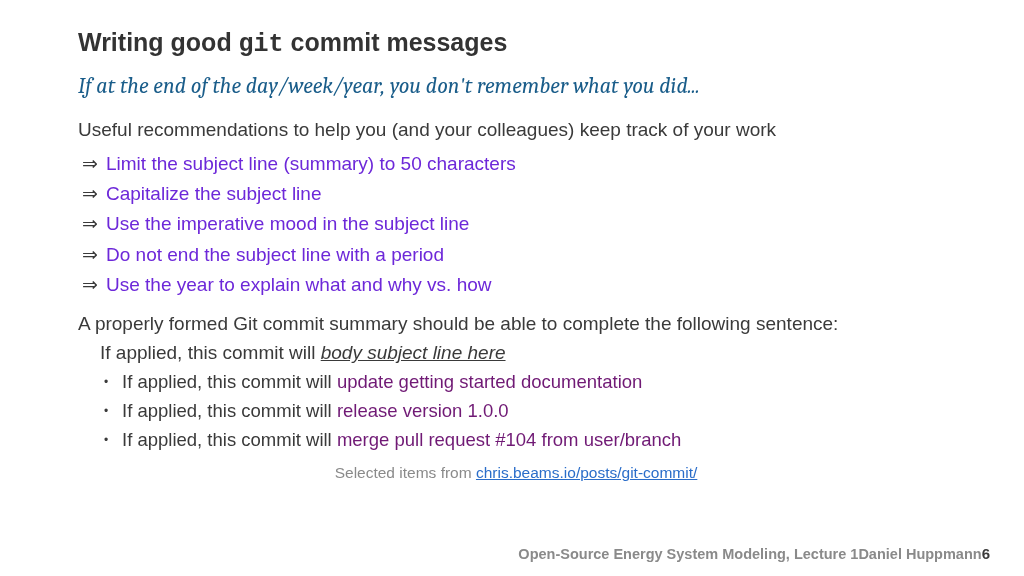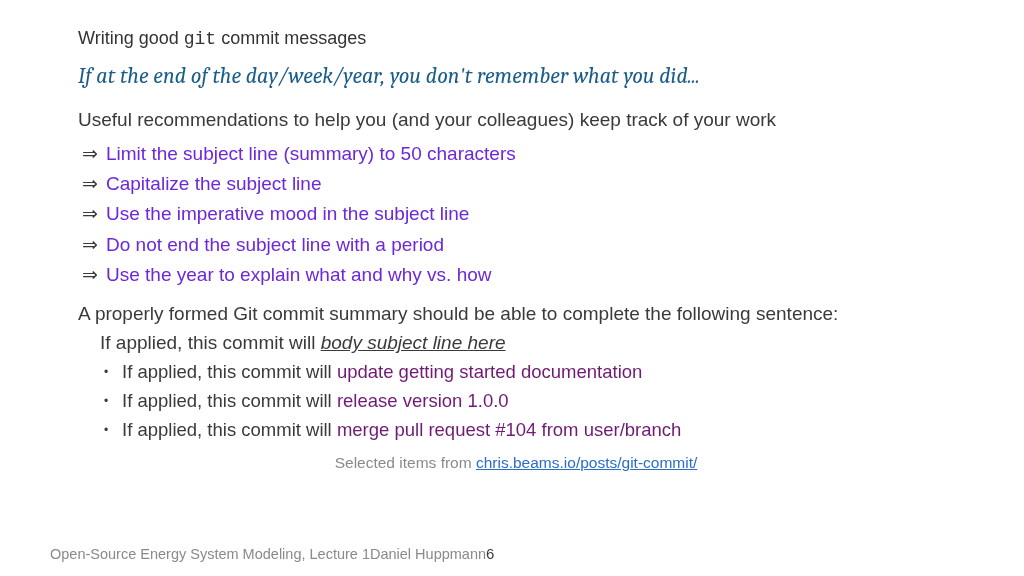--- a/index.html
+++ b/index.html
@@ -9,22 +9,22 @@
     font-family: "Segoe UI", "Helvetica Neue", Arial, sans-serif;
     background: #fff;
     color: #3a3a3a;
     position: relative;
     overflow: hidden;
   }
   .slide {
     padding: 28px 70px 0 78px;
   }
   .title {
-    font-size: 18px;
-    font-weight: 400;
+    font-size: 25px;
+    font-weight: 700;
     color: #333;
     margin-bottom: 14px;
   }
   .title .mono {
     font-family: "Courier New", Courier, monospace;
   }
   .subtitle {
     font-size: 22px;
     font-style: italic;
     color: #1a5d8a;
@@ -96,24 +96,25 @@
     color: #2a6dc9;
     text-decoration: underline;
   }
   .footer {
     position: absolute;
     bottom: 14px;
     left: 0;
     right: 0;
     padding: 0 34px 0 50px;
     display: flex;
-    justify-content: flex-start;
+    justify-content: flex-end;
     align-items: baseline;
     font-size: 14.5px;
     color: #8a8a8a;
+    font-weight: bold;
   }
   .footer .right { display: flex; align-items: baseline; }
   .footer .pagenum { color: #3a3a3a; font-size: 15px; }
 </style>
 </head>
 <body>
 
 <div class="slide">
 
   <h1 class="title">

